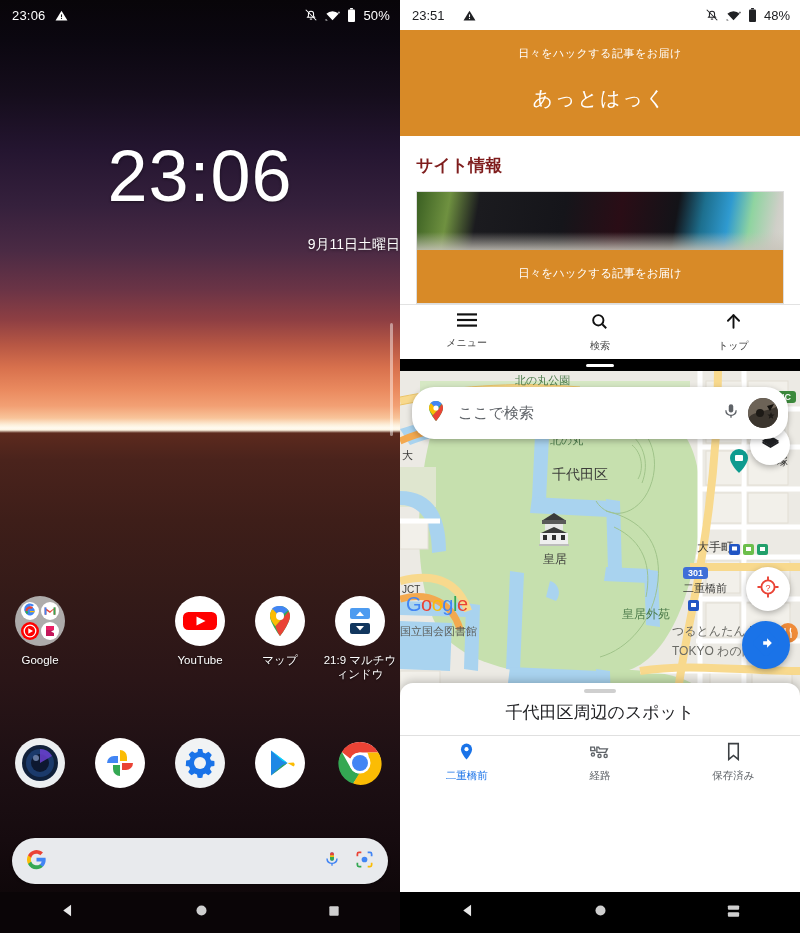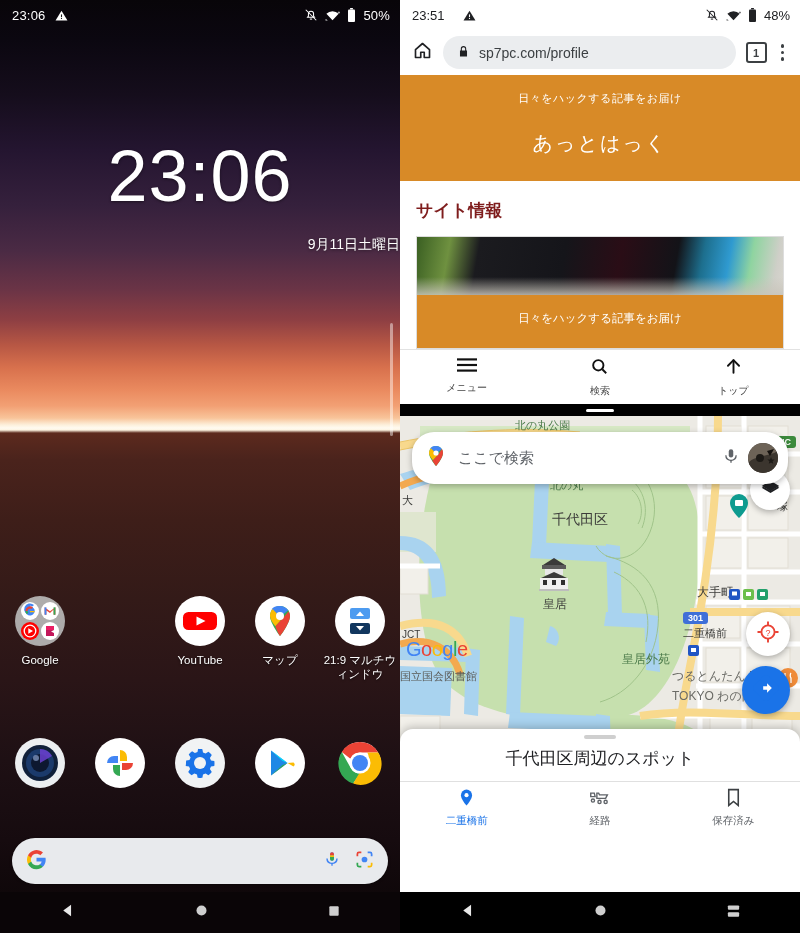--- a/index.html
+++ b/index.html
@@ -197,20 +197,21 @@
     box-shadow: 0 2px 6px rgba(0,0,0,.3); z-index: 8;
   }
   .fab-layers { right: 10px; top: 54px; width: 40px; height: 40px; background: #fff; }
   .fab-locate { right: 10px; top: 196px; width: 44px; height: 44px; background: #fff; }
   .fab-dir { right: 10px; top: 250px; width: 48px; height: 48px; background: #1a73e8; }
 
   .maps-sheet {
     position: absolute; left: 0; right: 0; bottom: 0; z-index: 10;
     background: #fff; border-radius: 13px 13px 0 0; padding-top: 6px;
     box-shadow: 0 -2px 8px rgba(0,0,0,.22);
+    font-family: Liberation Mono, monospace;
   }
   .sheet-grab { width: 32px; height: 4px; border-radius: 2px; background: #cfcfcf; margin: 0 auto 8px; }
   .sheet-title { text-align: center; font-size: 17px; color: #202124; padding-bottom: 11px; }
   .maps-bottom-nav {
     display: flex; border-top: 1px solid #e0e0e0; padding: 6px 0 7px; background:#fff;
   }
   .mbn-item { flex: 1; display: flex; flex-direction: column; align-items: center; gap: 3px; }
   .mbn-label { font-size: 10.5px; color: #5f6368; }
   .mbn-item.active .mbn-label { color: #1a73e8; }
 
@@ -490,44 +491,20 @@
         <span class="sb-icon">
           <svg width="9" height="14" viewBox="0 0 12 20">
               <rect x="4" y="0" width="4" height="2" fill="#202124"></rect>
               <rect x="1" y="2" width="10" height="18" rx="1.4" fill="#202124"></rect>
             </svg>
         </span>
         <span>48%</span>
       </div>
     </div>
 
-    <div class="omnibox-row">
-      <span>
-        <svg width="21" height="21" viewBox="0 0 24 24" fill="none" stroke="#202124" stroke-width="1.9" stroke-linejoin="round">
-          <path d="M4 11 12 4l8 7v9h-6v-6h-4v6H4Z"></path>
-        </svg>
-      </span>
-      <div class="omni-field">
-        <span>
-          <svg width="13" height="13" viewBox="0 0 24 24">
-              <path d="M7 10V7a5 5 0 0 1 10 0v3h1.5v11h-13V10Z" fill="#202124"></path>
-              <path d="M9 10V7a3 3 0 0 1 6 0v3Z" fill="#ebedef"></path>
-            </svg>
-        </span>
-        <span>sp7pc.com/profile</span>
-      </div>
-      <div class="tab-count">
-        <span>1</span>
-      </div>
-      <div class="kebab">
-          <i></i>
-          <i></i>
-          <i></i>
-        </div>
-    </div>
 
     <div class="site-banner">
       <div class="site-tagline">日々をハックする記事をお届け</div>
       <div class="site-title">あっとはっく</div>
     </div>
 
     <div class="site-body">
       <div class="site-h2">サイト情報</div>
       <div class="site-card">
         <div class="card-photo"></div>

